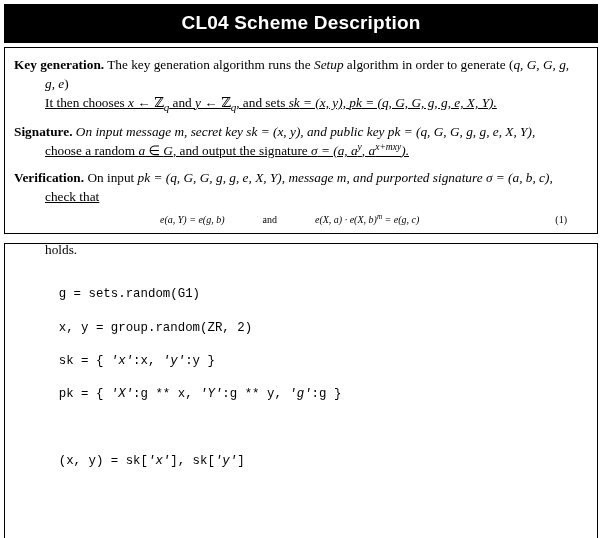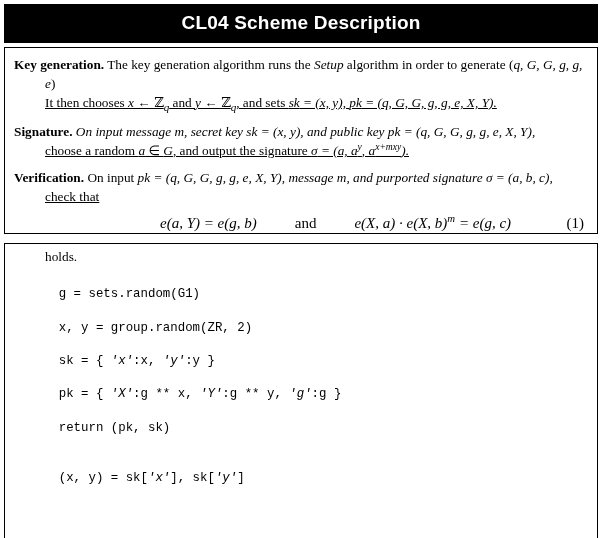--- a/index.html
+++ b/index.html
@@ -32,21 +32,21 @@
     font-size: 19px;
     line-height: 1;
     padding: 9px 0 11px 0;
     letter-spacing: 0.2px;
   }
 
   
   .scheme-box {
     border: 1.2px solid #000000;
     margin-top: 4px;
-    padding: 8px 7px 7px 9px;
+    padding: 8px 24px 7px 9px;
     box-sizing: border-box;
     height: 187px;
   }
   .block {
     margin-bottom: 8px;
     font-size: 13.3px;
     line-height: 1.42;
   }
   .block:last-child { margin-bottom: 0; }
   .para {
@@ -64,21 +64,21 @@
   .it { font-style: italic; }
   .mv { font-style: italic; font-family: "Liberation Serif", serif; }
   .bb { font-family: "DejaVu Serif", serif; font-style: normal; }
   sup { font-size: 0.72em; vertical-align: super; line-height: 0; }
 
   .eqrow {
     display: flex;
     align-items: baseline;
     margin-top: 6px;
     margin-bottom: 2px;
-    font-size: 15px;
+    font-size: 10px;
   }
   .eq-spacer { width: 146px; flex: 0 0 auto; }
   .eq-a { flex: 0 0 auto; }
   .eq-and { flex: 0 0 auto; padding: 0 38px; }
   .eq-b { flex: 0 0 auto; }
   .eq-num { margin-left: auto; flex: 0 0 auto; padding-right: 6px; }
   .holds { padding-left: 31px; margin-top: 14px; }
 
   
   .code-box {
@@ -151,21 +151,21 @@
 
   </div>
 
   <div class="code-box">
     <div class="code">
       <span id="code-keygen">
 <span class="code-line">    g = sets.random(G1)</span>
 <span class="code-line">    x, y = group.random(ZR, 2)</span>
 <span class="code-line"><span>    sk = { </span><span class="s">'x'</span><span>:x, </span><span class="s">'y'</span><span>:y }</span></span>
 <span class="code-line"><span>    pk = { </span><span class="s">'X'</span><span>:g ** x, </span><span class="s">'Y'</span><span>:g ** y, </span><span class="s">'g'</span><span>:g }</span></span>
-<span class="code-line">    return (pk, sk)</span></span><span class="blank"></span><span id="code-sign">
+</span><span class="blank"></span><span id="code-sign">
 <span class="code-line"><span>    (x, y) = sk[</span><span class="s">'x'</span><span>], sk[</span><span class="s">'y'</span><span>]</span></span>
 
 
 
 </span>
     </div>
   </div>
 
 </div>
 

